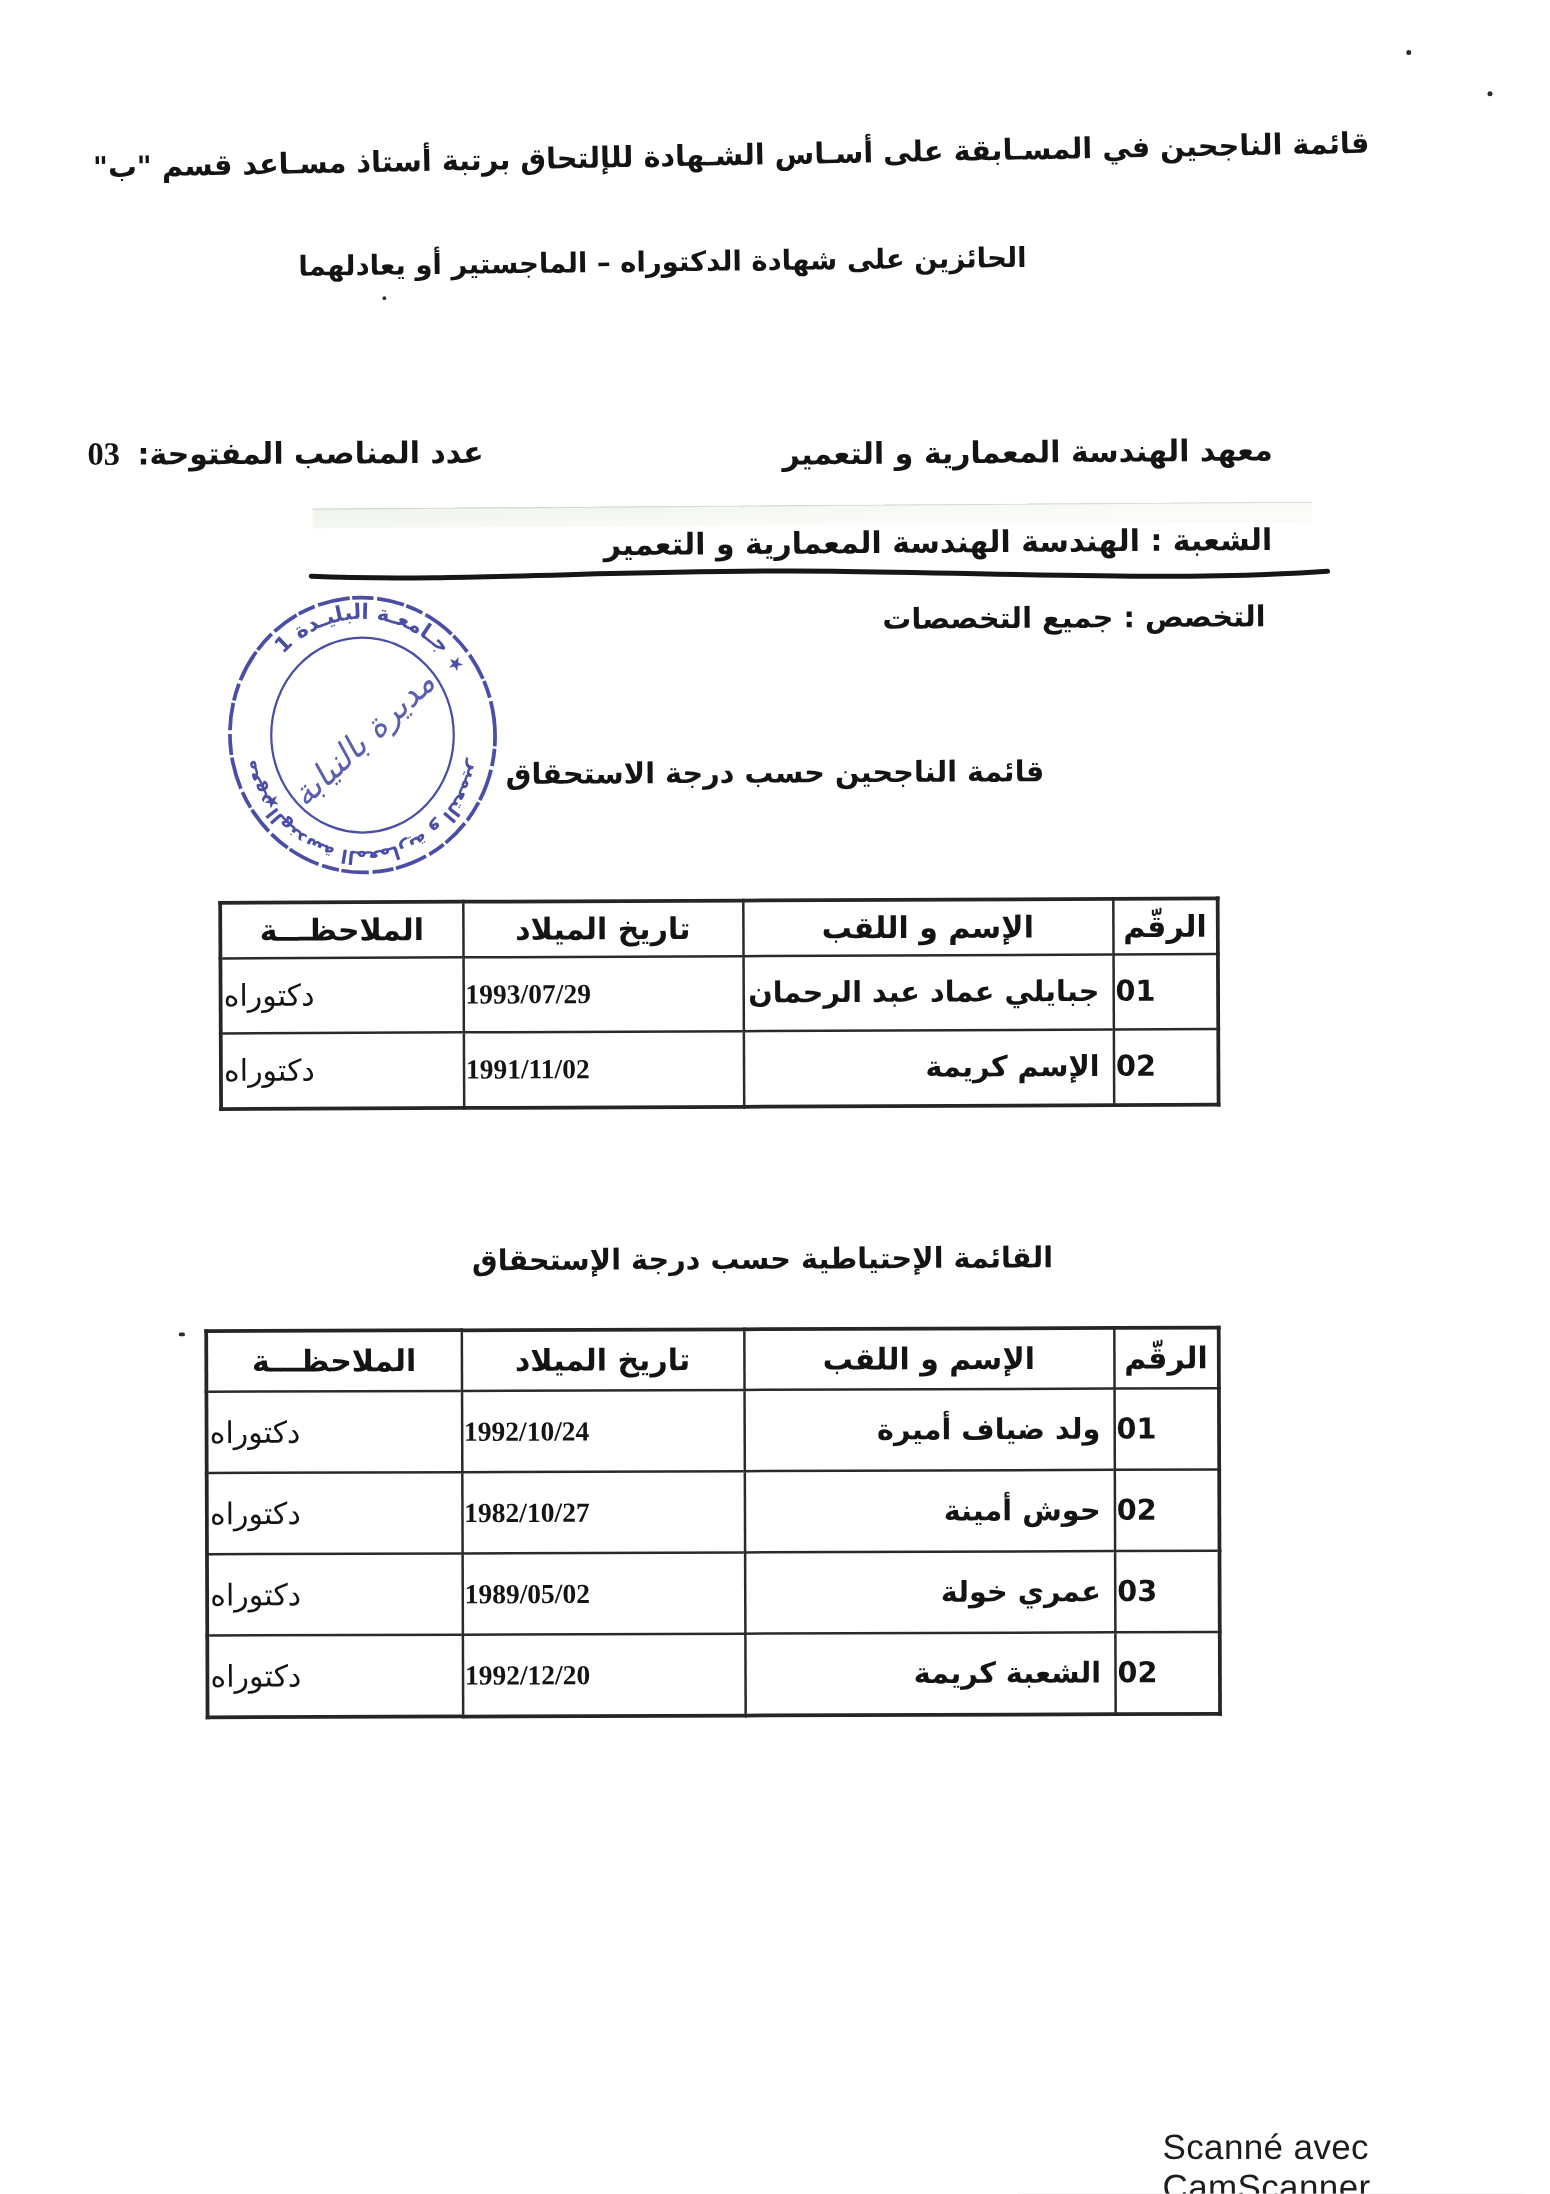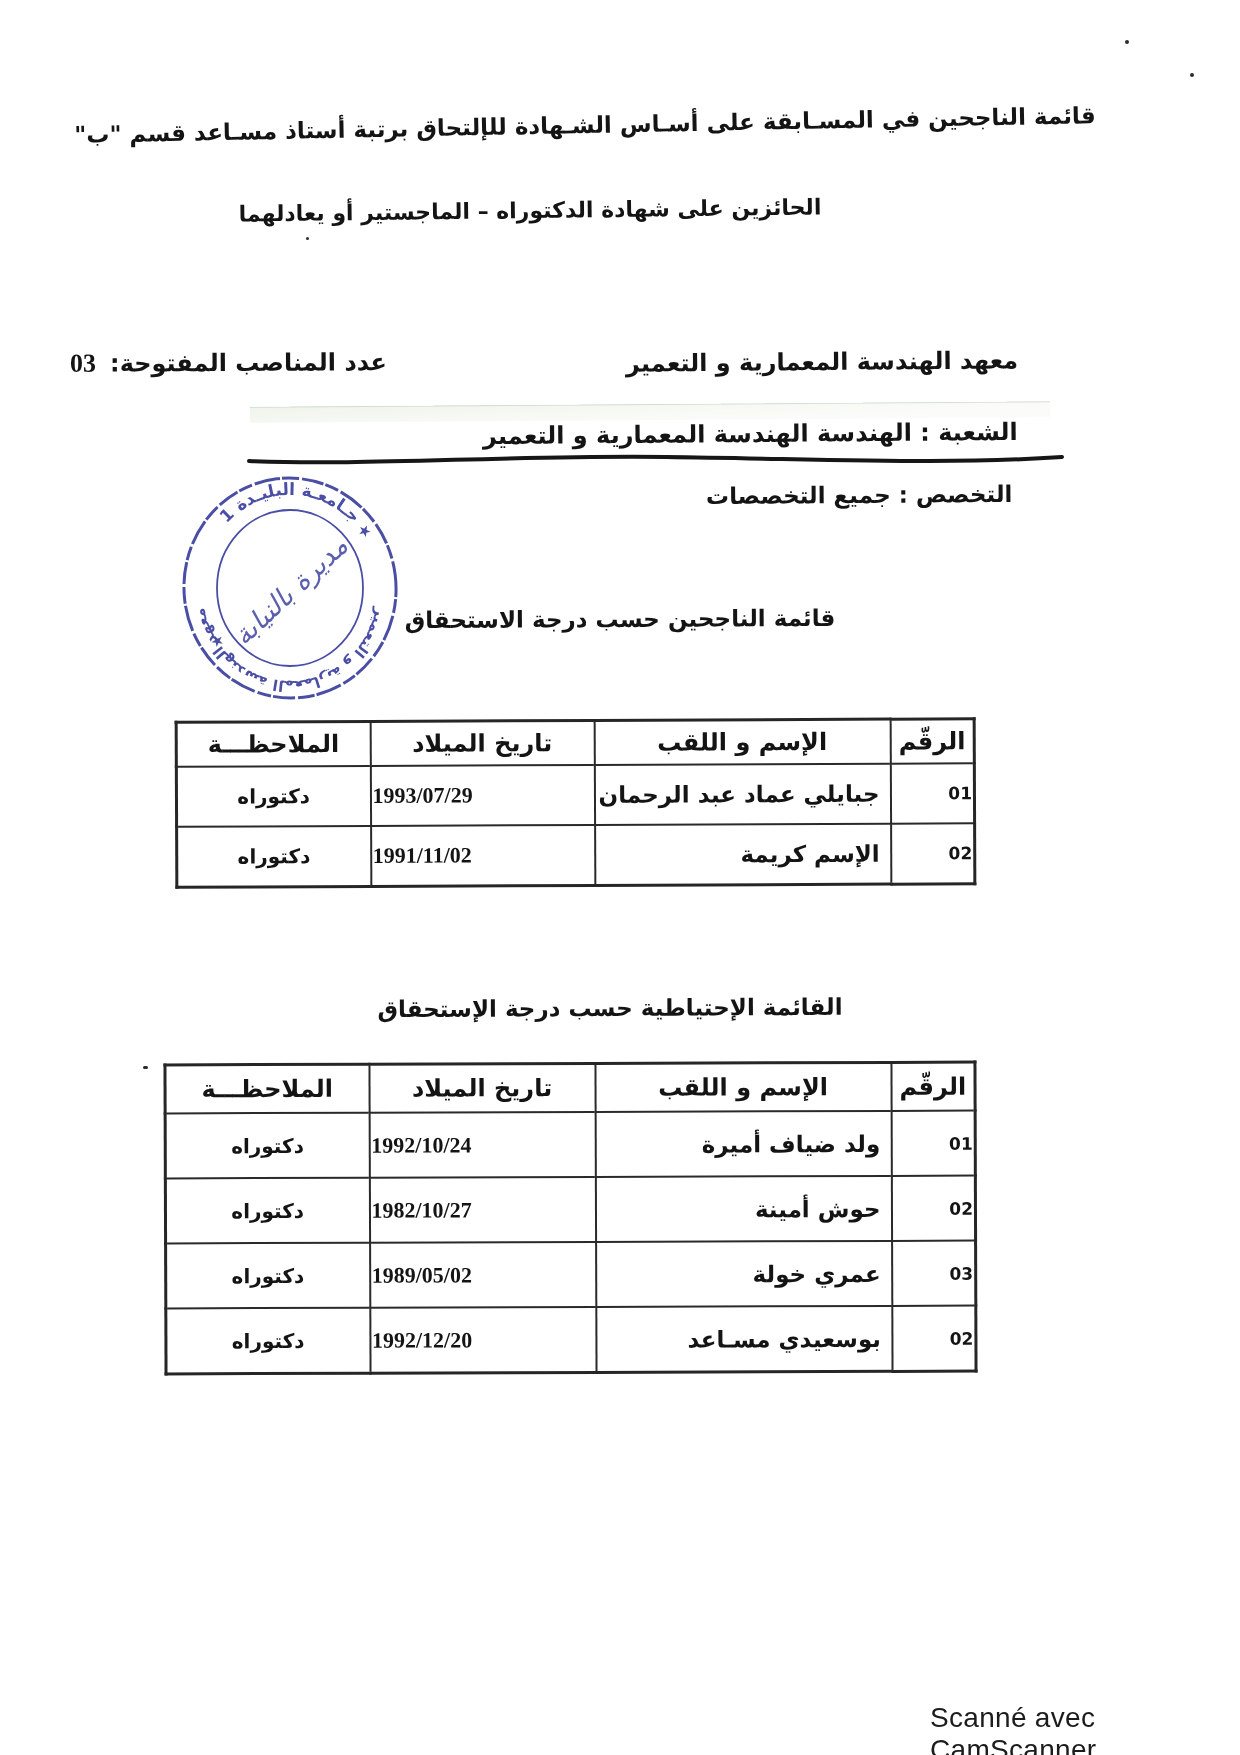--- a/index.html
+++ b/index.html
@@ -66,27 +66,27 @@
     border:3px solid #262626;
   }
   table.t th,table.t td{
     border:2px solid #2a2a2a;overflow:hidden;white-space:nowrap;
   }
   table.t th{font-size:24px;font-weight:700;text-align:center;}
   .t1{left:175px;top:719px;width:798px;transform:rotate(-.25deg);}
   .t2{left:164px;top:1062px;width:810px;transform:rotate(-.2deg);}
   .t1 th{height:40px;}  .t1 td{height:56px;}
   .t2 th{height:44px;}  .t2 td{height:61px;}
-  td.c-num{font-size:17px;font-weight:700;text-align:right;}
+  td.c-num{font-size:23px;font-weight:700;text-align:left;}
   td.c-name{font-size:23px;font-weight:700;text-align:right;padding-right:10px;}
   td.c-dob{
     font-size:22px;font-weight:700;font-family:"Liberation Serif",serif;
     direction:ltr;text-align:left;padding-right:14px;
   }
-  td.c-note{font-size:20px;font-weight:700;text-align:center;}
+  td.c-note{font-size:24px;font-weight:400;text-align:left;}
 
   .camscanner{
     left:930px;top:1702px;font-size:28px;color:#1c1c1c;
     font-family:"Liberation Sans",sans-serif;letter-spacing:.3px;
   }
 </style>
 </head>
 <body>
 
 <div class="page">
@@ -190,21 +190,21 @@
       <td class="c-note">دكتوراه</td>
     </tr>
     <tr>
       <td class="c-num">03</td>
       <td class="c-name">عمري خولة</td>
       <td class="c-dob">1989/05/02</td>
       <td class="c-note">دكتوراه</td>
     </tr>
     <tr>
       <td class="c-num">02</td>
-      <td class="c-name">بوسعيدي مسـاعد</td>
+      <td class="c-name">الشعبة كريمة</td>
       <td class="c-dob">1992/12/20</td>
       <td class="c-note">دكتوراه</td>
     </tr>
   </tbody>
     </table>
 
   <div class="abs camscanner">Scanné avec CamScanner</div>
 
 </div>
 

